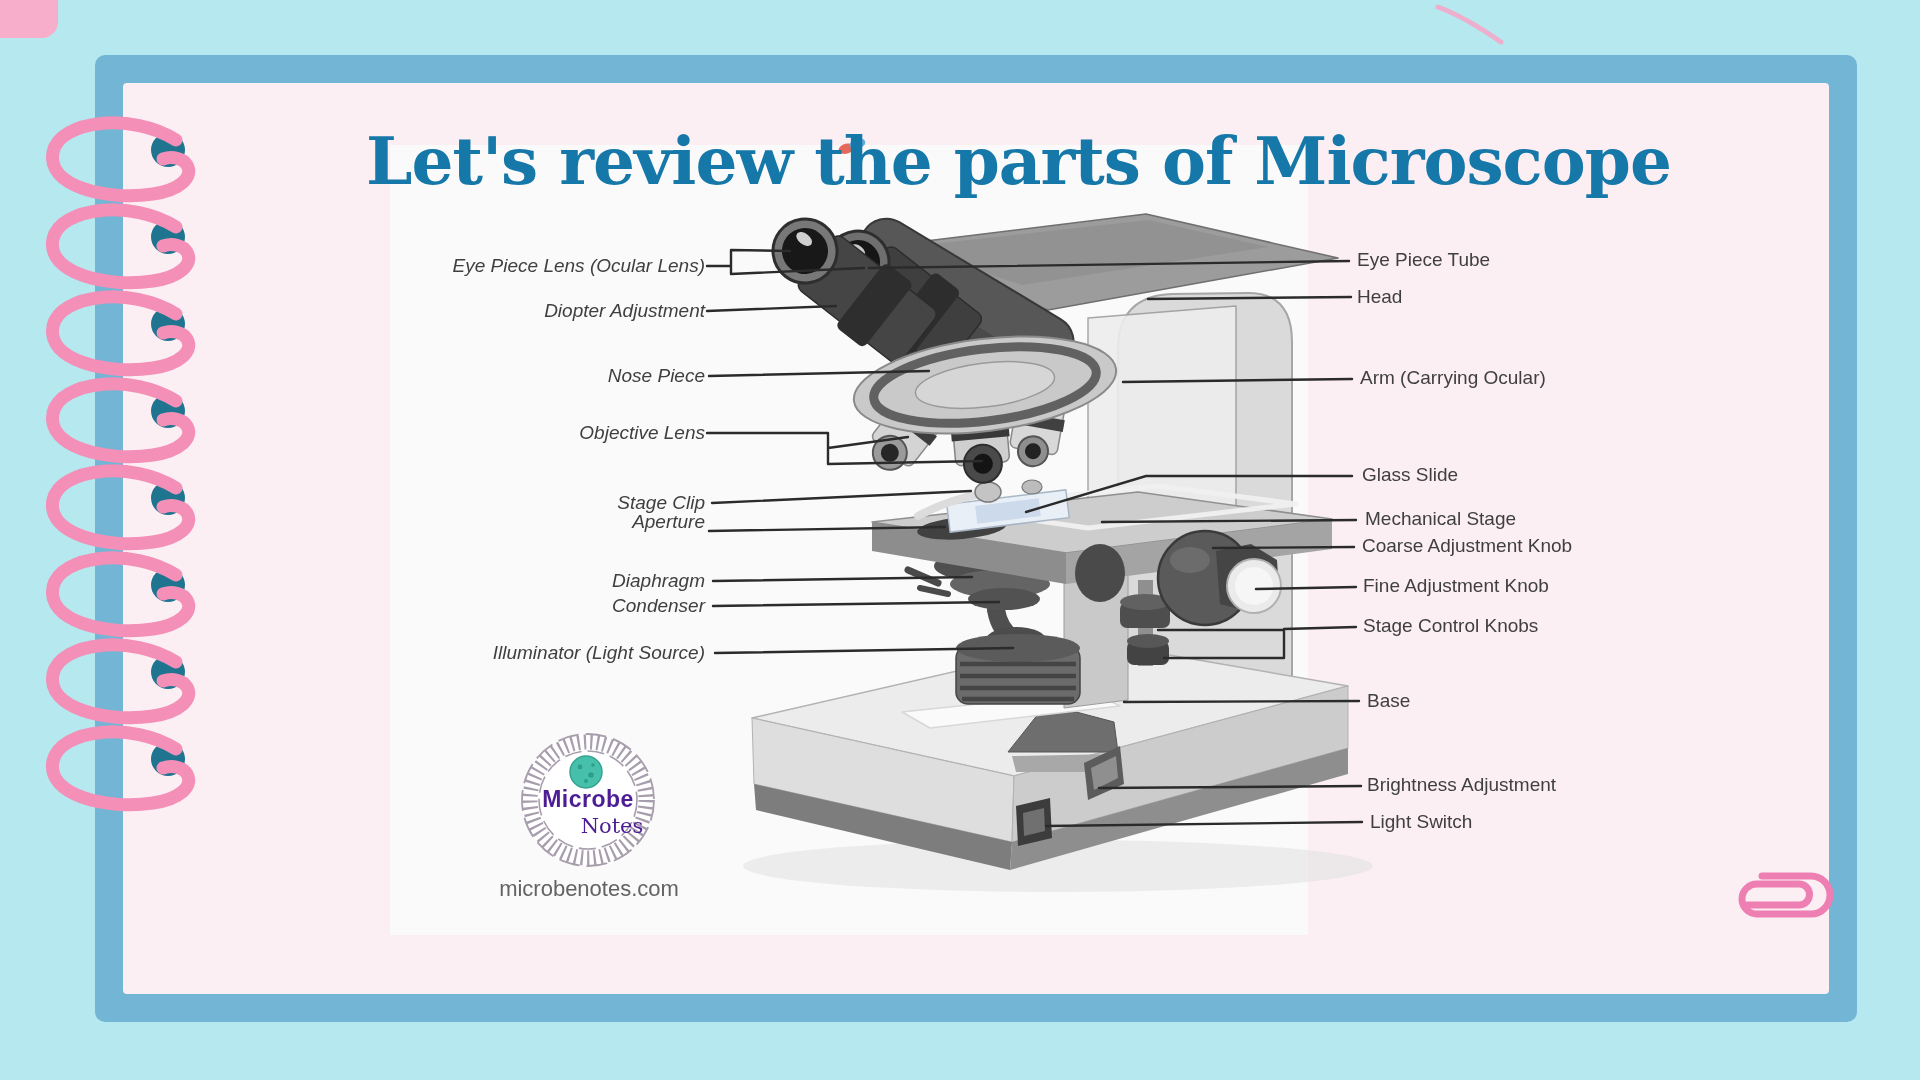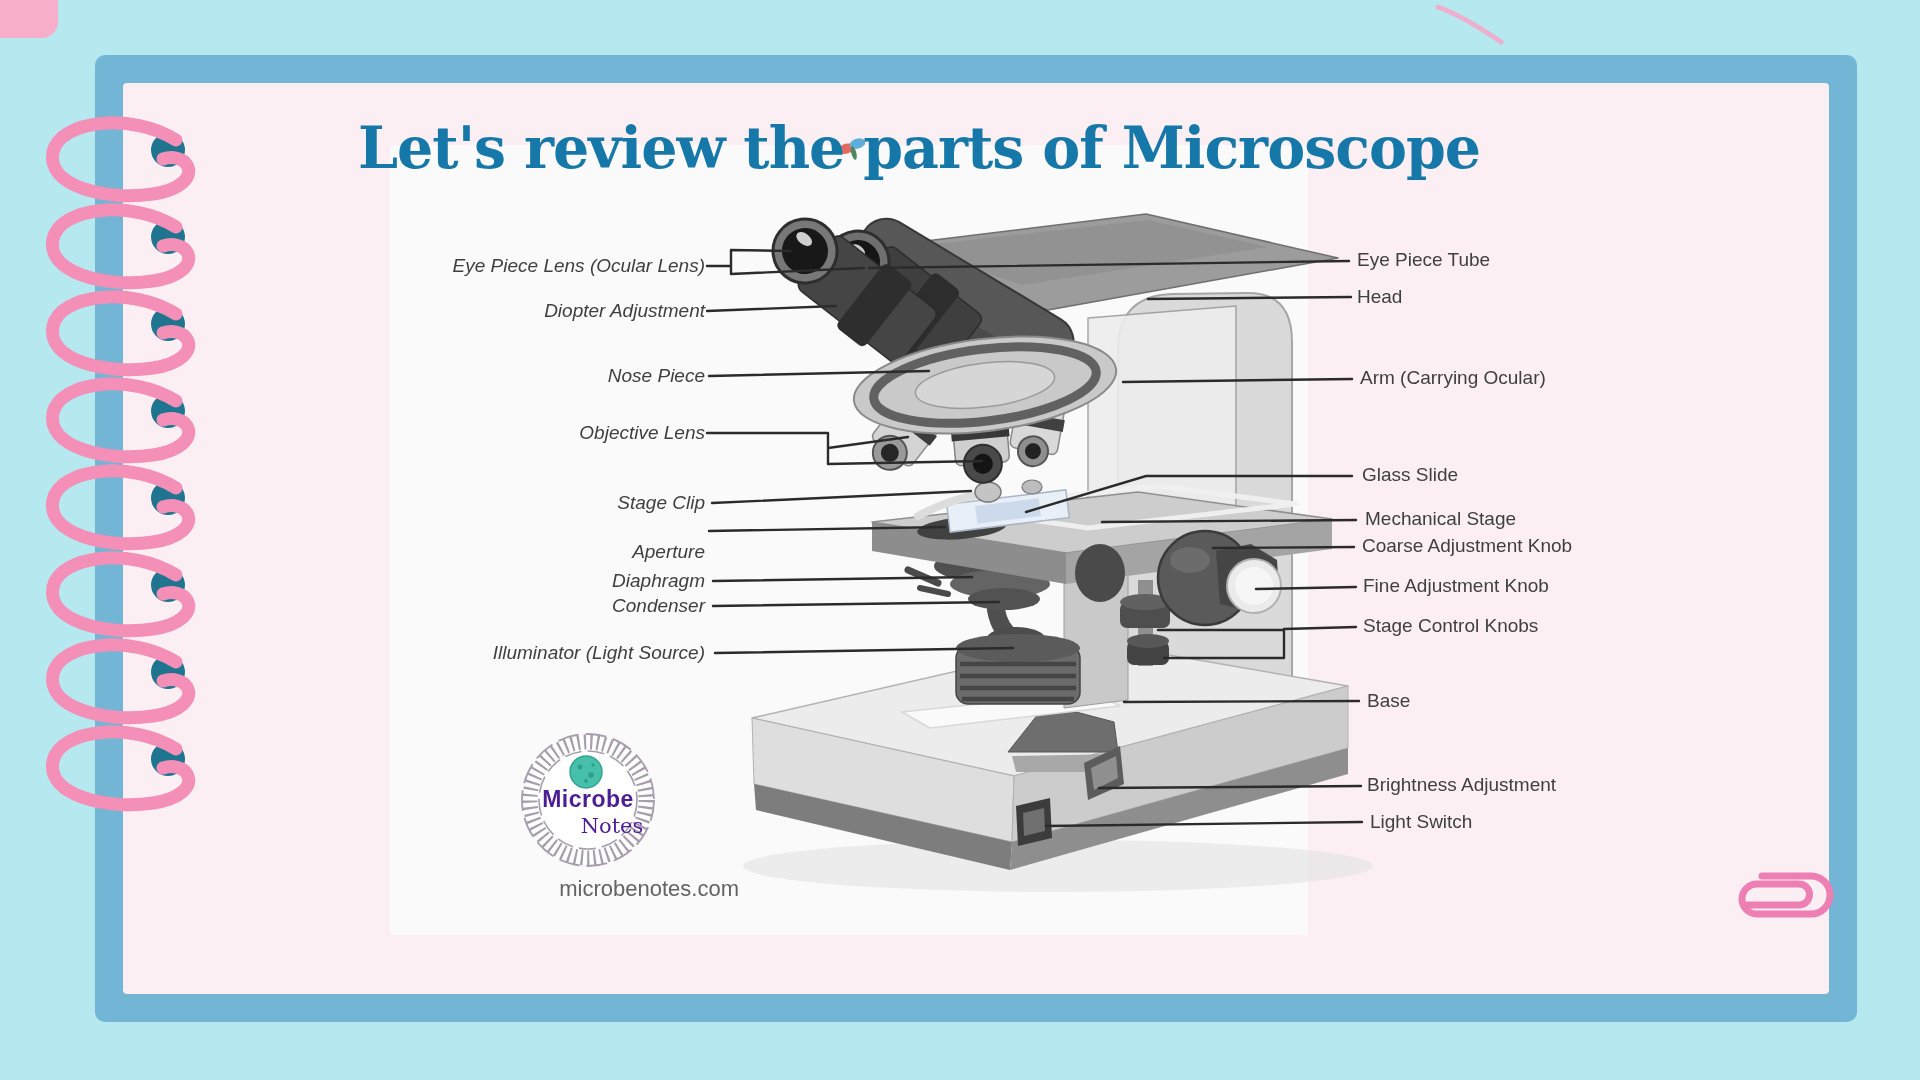--- a/index.html
+++ b/index.html
@@ -6,31 +6,31 @@
   .page{position:relative;width:1920px;height:1080px;background:#b6e8f0;overflow:hidden;
         font-family:"Liberation Sans",sans-serif;}
   .corner{position:absolute;left:0;top:0;width:58px;height:38px;background:#f6aecb;
           border-radius:0 0 16px 0;z-index:1;}
   .frame{position:absolute;left:95px;top:55px;width:1762px;height:967px;background:#72b5d5;
          border-radius:10px;z-index:1;}
   .card{position:absolute;left:123px;top:83px;width:1706px;height:911px;background:#fceff4;
         border-radius:4px;z-index:1;}
   .diagram-bg{position:absolute;left:390px;top:145px;width:918px;height:790px;background:#fafafa;z-index:1;}
   .art{position:absolute;left:0;top:0;width:1920px;height:1080px;z-index:2;pointer-events:none;}
-  .title{position:absolute;left:350px;top:106px;width:940px;margin:8px;text-align:center;
-         font-family:"DejaVu Serif",serif;font-weight:700;font-size:57px;letter-spacing:-1px;
+  .title{position:absolute;left:350px;top:106px;width:940px;margin:16px;text-align:center;
+         font-family:"DejaVu Serif",serif;font-weight:700;font-size:66px;letter-spacing:-1px;
          color:#1678a8;z-index:3;white-space:nowrap;}
   .lbl{position:absolute;font-size:19px;color:#3f3f3f;line-height:24px;height:24px;
        white-space:nowrap;z-index:3;text-align:right;}
   .lbl.l{text-align:left;font-style:italic;}
   .logo-name{position:absolute;left:508px;top:786px;width:160px;text-align:center;font-size:23px;
        font-weight:700;color:#4c1d95;letter-spacing:0.5px;z-index:3;}
   .logo-sub{position:absolute;left:532px;top:814px;width:160px;text-align:center;font-size:21px;
        font-family:"DejaVu Serif",serif;color:#4c1d95;z-index:3;}
-  .site{position:absolute;left:439px;top:876px;width:300px;text-align:right;font-size:22px;
+  .site{position:absolute;left:439px;top:876px;width:300px;text-align:center;font-size:22px;
        color:#636363;z-index:3;}
 </style>
 </head>
 <body>
 
 <div class="page">
   <div class="corner"></div>
   <div class="frame"></div>
   <div class="card"></div>
   <div class="diagram-bg"></div>
@@ -213,21 +213,21 @@
     </g>
   </svg>
 
   <h1 class="title">Let's review the parts of Microscope</h1>
 
   <div class="lbl l" style="top:254px;right:1215px">Eye Piece Lens (Ocular Lens)</div>
   <div class="lbl l" style="top:299px;right:1215px">Diopter Adjustment</div>
   <div class="lbl l" style="top:364px;right:1215px">Nose Piece</div>
   <div class="lbl l" style="top:421px;right:1215px">Objective Lens</div>
   <div class="lbl l" style="top:491px;right:1215px">Stage Clip</div>
-  <div class="lbl l" style="top:540px;right:1215px">Aperture</div>
+  <div class="lbl l" style="top:510px;right:1215px">Aperture</div>
   <div class="lbl l" style="top:569px;right:1215px">Diaphragm</div>
   <div class="lbl l" style="top:594px;right:1215px">Condenser</div>
   <div class="lbl l" style="top:641px;right:1215px">Illuminator (Light Source)</div>
 
   <div class="lbl" style="top:248px;left:1357px">Eye Piece Tube</div>
   <div class="lbl" style="top:285px;left:1357px">Head</div>
   <div class="lbl" style="top:366px;left:1360px">Arm (Carrying Ocular)</div>
   <div class="lbl" style="top:463px;left:1362px">Glass Slide</div>
   <div class="lbl" style="top:507px;left:1365px">Mechanical Stage</div>
   <div class="lbl" style="top:534px;left:1362px">Coarse Adjustment Knob</div>

